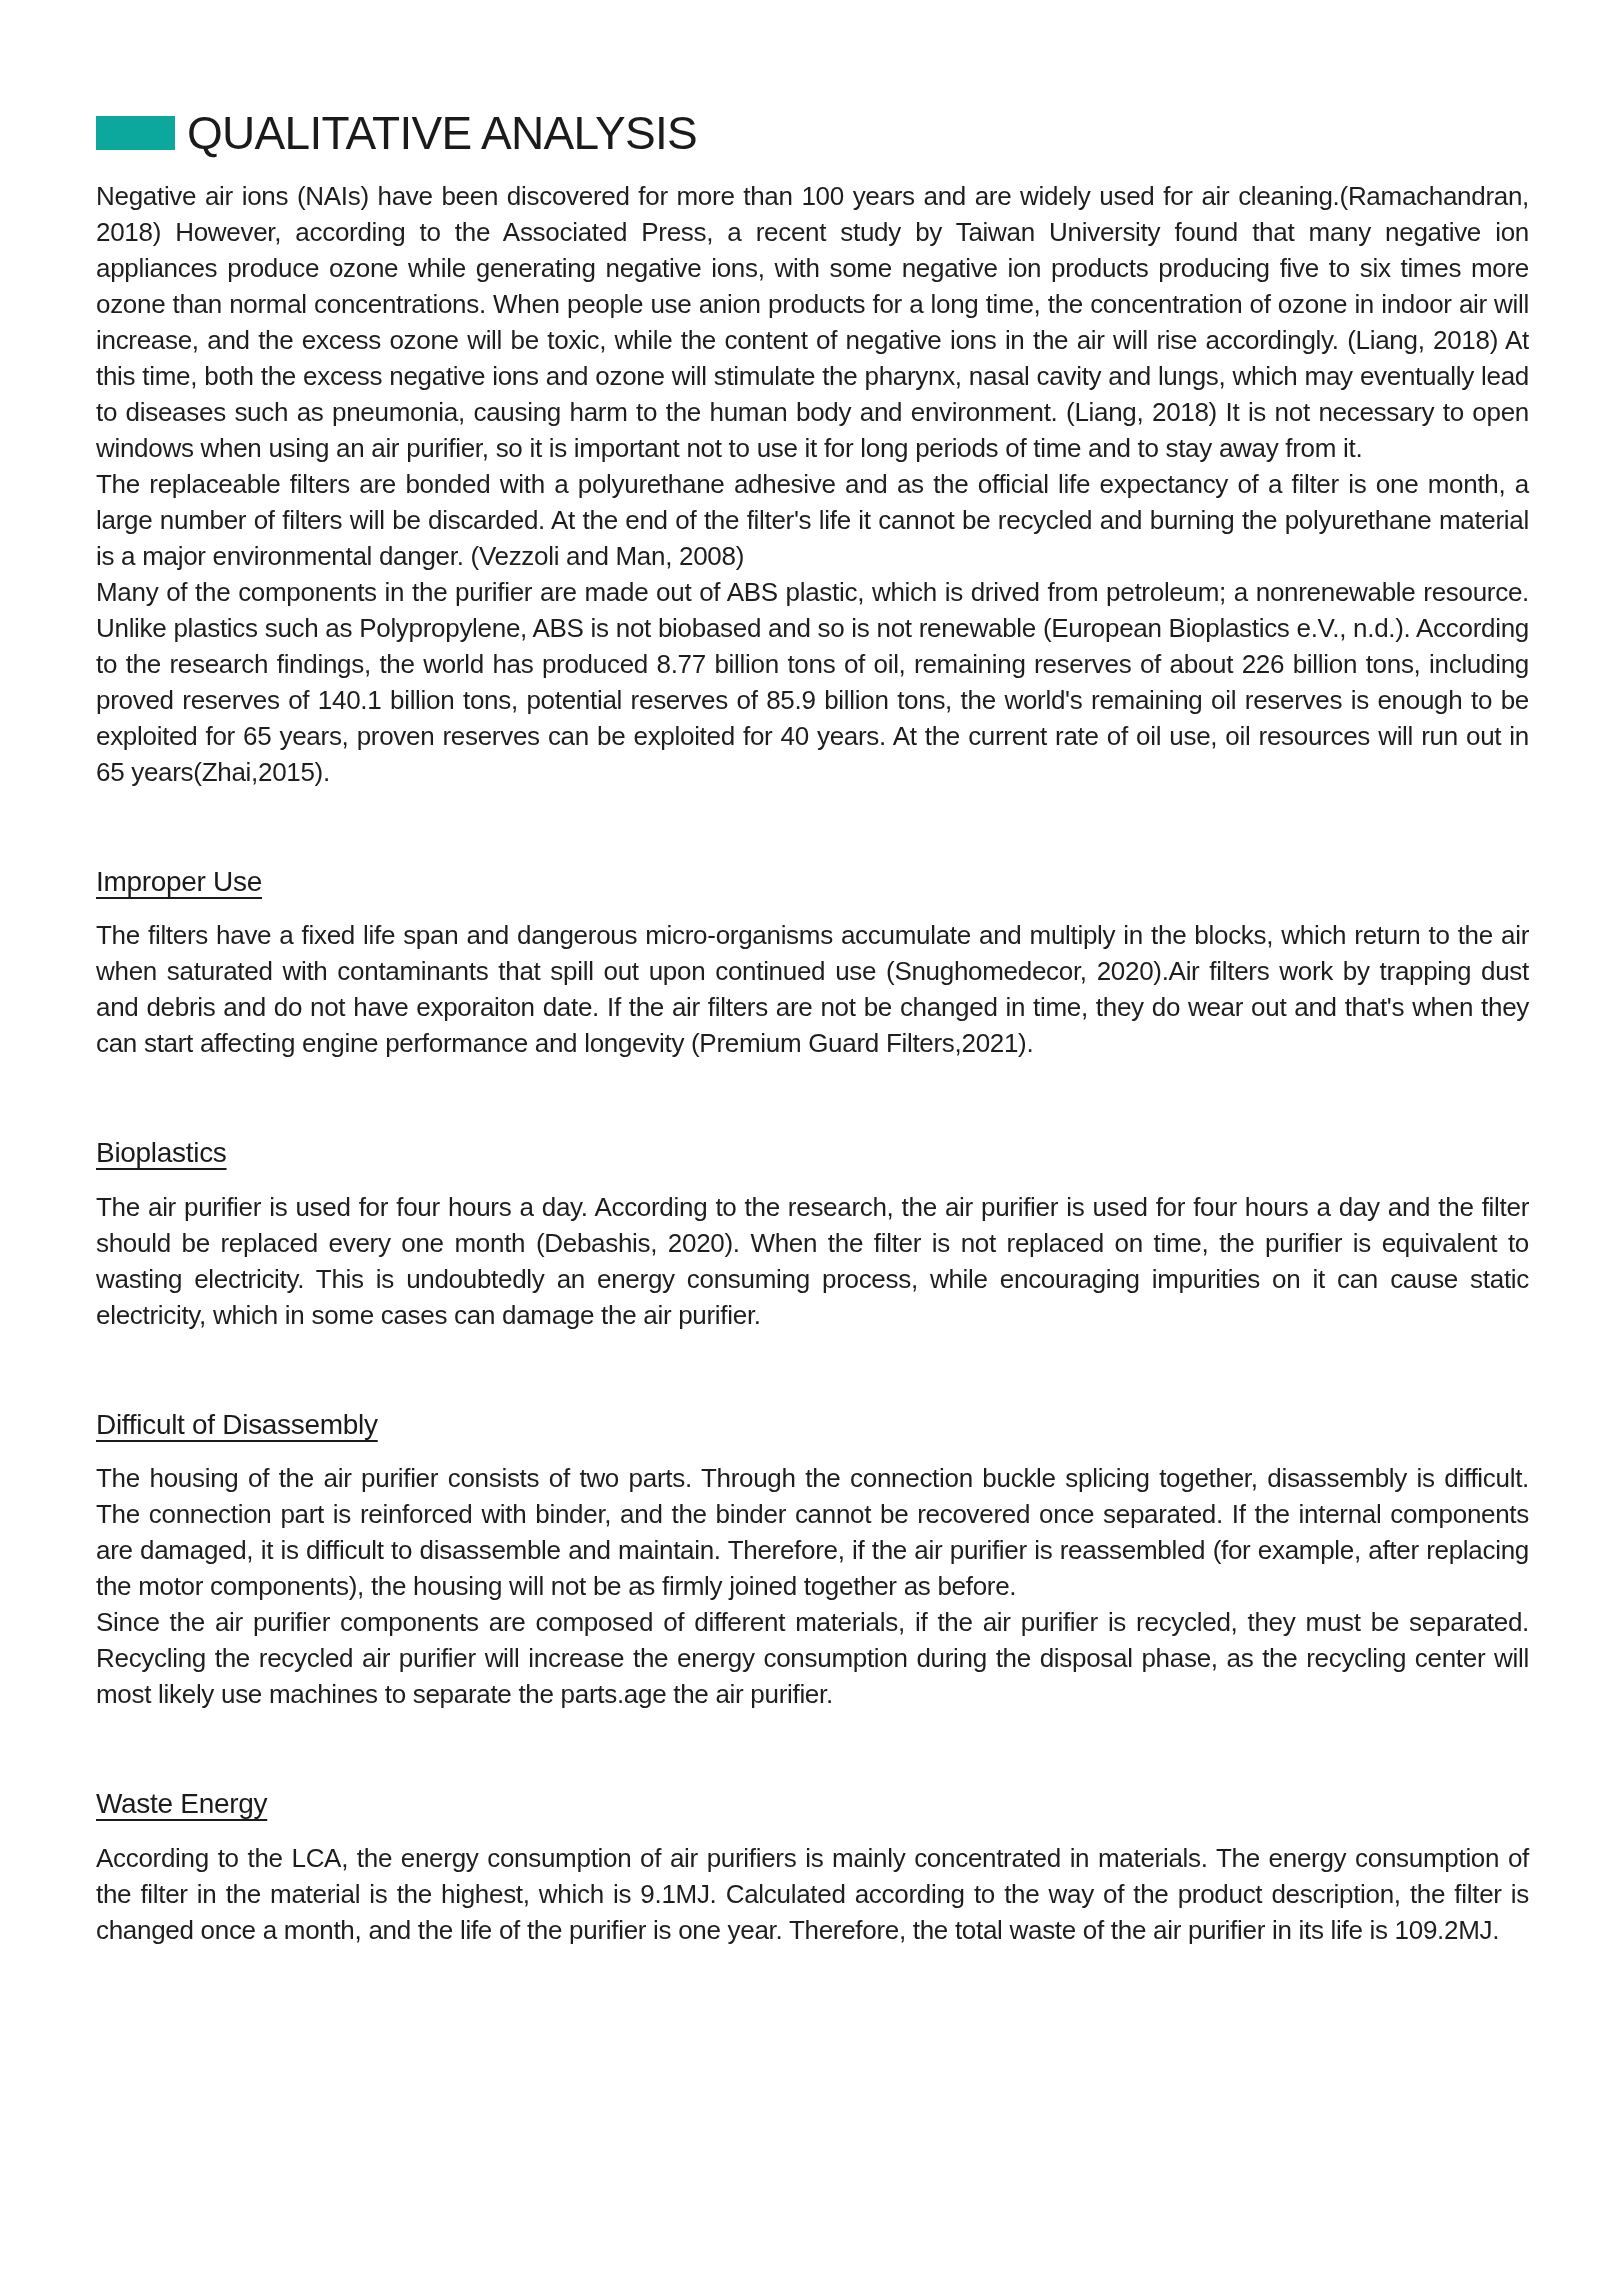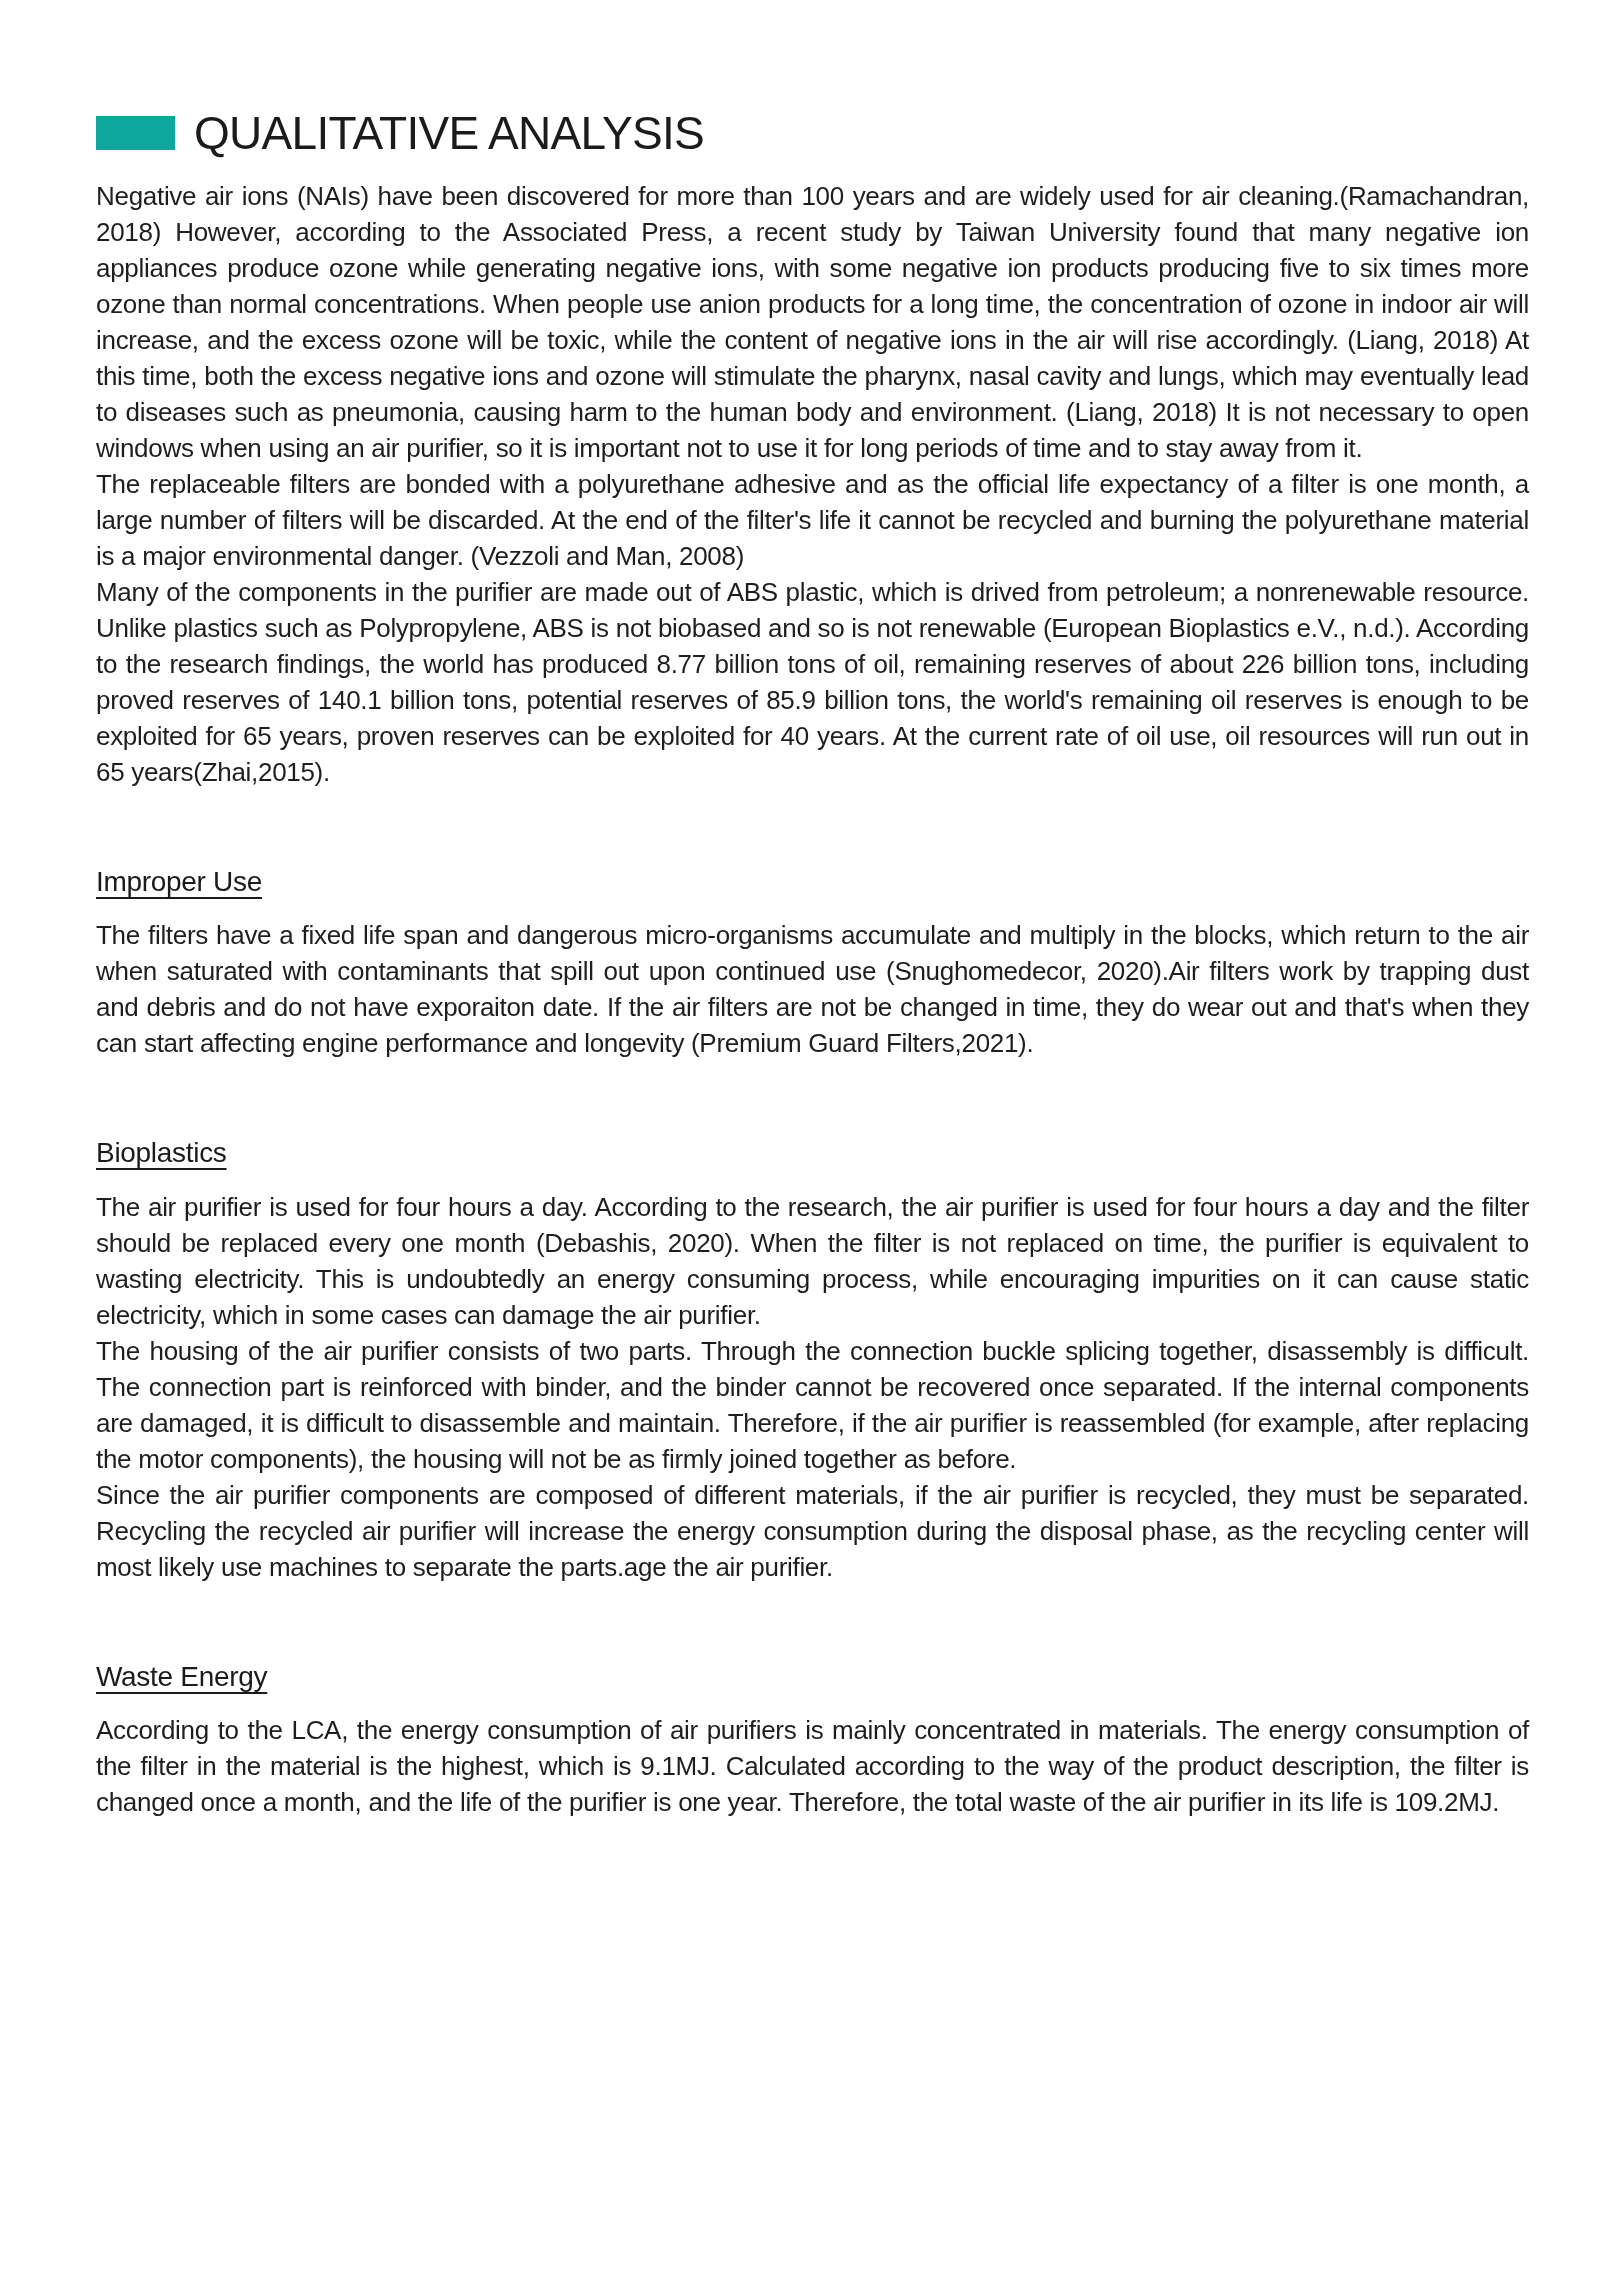--- a/index.html
+++ b/index.html
@@ -11,21 +11,21 @@
   }
   .page {
     width: 1623px;
     min-height: 2295px;
     background: #ffffff;
     padding: 110px 94px 79px 96px;
   }
   .title-row {
     display: flex;
     align-items: center;
-    gap: 19px;
+    gap: 12px;
     margin-bottom: 22px;
   }
   .swatch {
     width: 79px;
     height: 34px;
     background: #0CA89E;
     flex: 0 0 auto;
   }
   h1 {
     font-size: 46px;
@@ -79,20 +79,21 @@
     <h2>Improper Use</h2>
     <p>The filters have a fixed life span and dangerous micro-organisms accumulate and multiply in the blocks, which return to the air when saturated with contaminants that spill out upon continued use (Snughomedecor, 2020).Air filters work by trapping dust and debris and do not have exporaiton date. If the air filters are not be changed in time, they do wear out and that's when they can start affecting engine performance and longevity (Premium Guard Filters,2021).</p>
   </section>
 
   <section>
     <h2>Bioplastics</h2>
     <p>The air purifier is used for four hours a day. According to the research, the air purifier is used for four hours a day and the filter should be replaced every one month (Debashis, 2020). When the filter is not replaced on time, the purifier is equivalent to wasting electricity. This is undoubtedly an energy consuming process, while encouraging impurities on it can cause static electricity, which in some cases can damage the air purifier.</p>
   </section>
 
   <section>
+    <h2>Difficult of Disassembly</h2>
     <p>The housing of the air purifier consists of two parts. Through the connection buckle splicing together, disassembly is difficult. The connection part is reinforced with binder, and the binder cannot be recovered once separated. If the internal components are damaged, it is difficult to disassemble and maintain. Therefore, if the air purifier is reassembled (for example, after replacing the motor components), the housing will not be as firmly joined together as before.</p>
     <p>Since the air purifier components are composed of different materials, if the air purifier is recycled, they must be separated. Recycling the recycled air purifier will increase the energy consumption during the disposal phase, as the recycling center will most likely use machines to separate the parts.age the air purifier.</p>
   </section>
 
   <section>
     <h2>Waste Energy</h2>
     <p>According to the LCA, the energy consumption of air purifiers is mainly concentrated in materials. The energy consumption of the filter in the material is the highest, which is 9.1MJ. Calculated according to the way of the product description, the filter is changed once a month, and the life of the purifier is one year. Therefore, the total waste of the air purifier in its life is 109.2MJ.</p>
   </section>
 
 </div>

